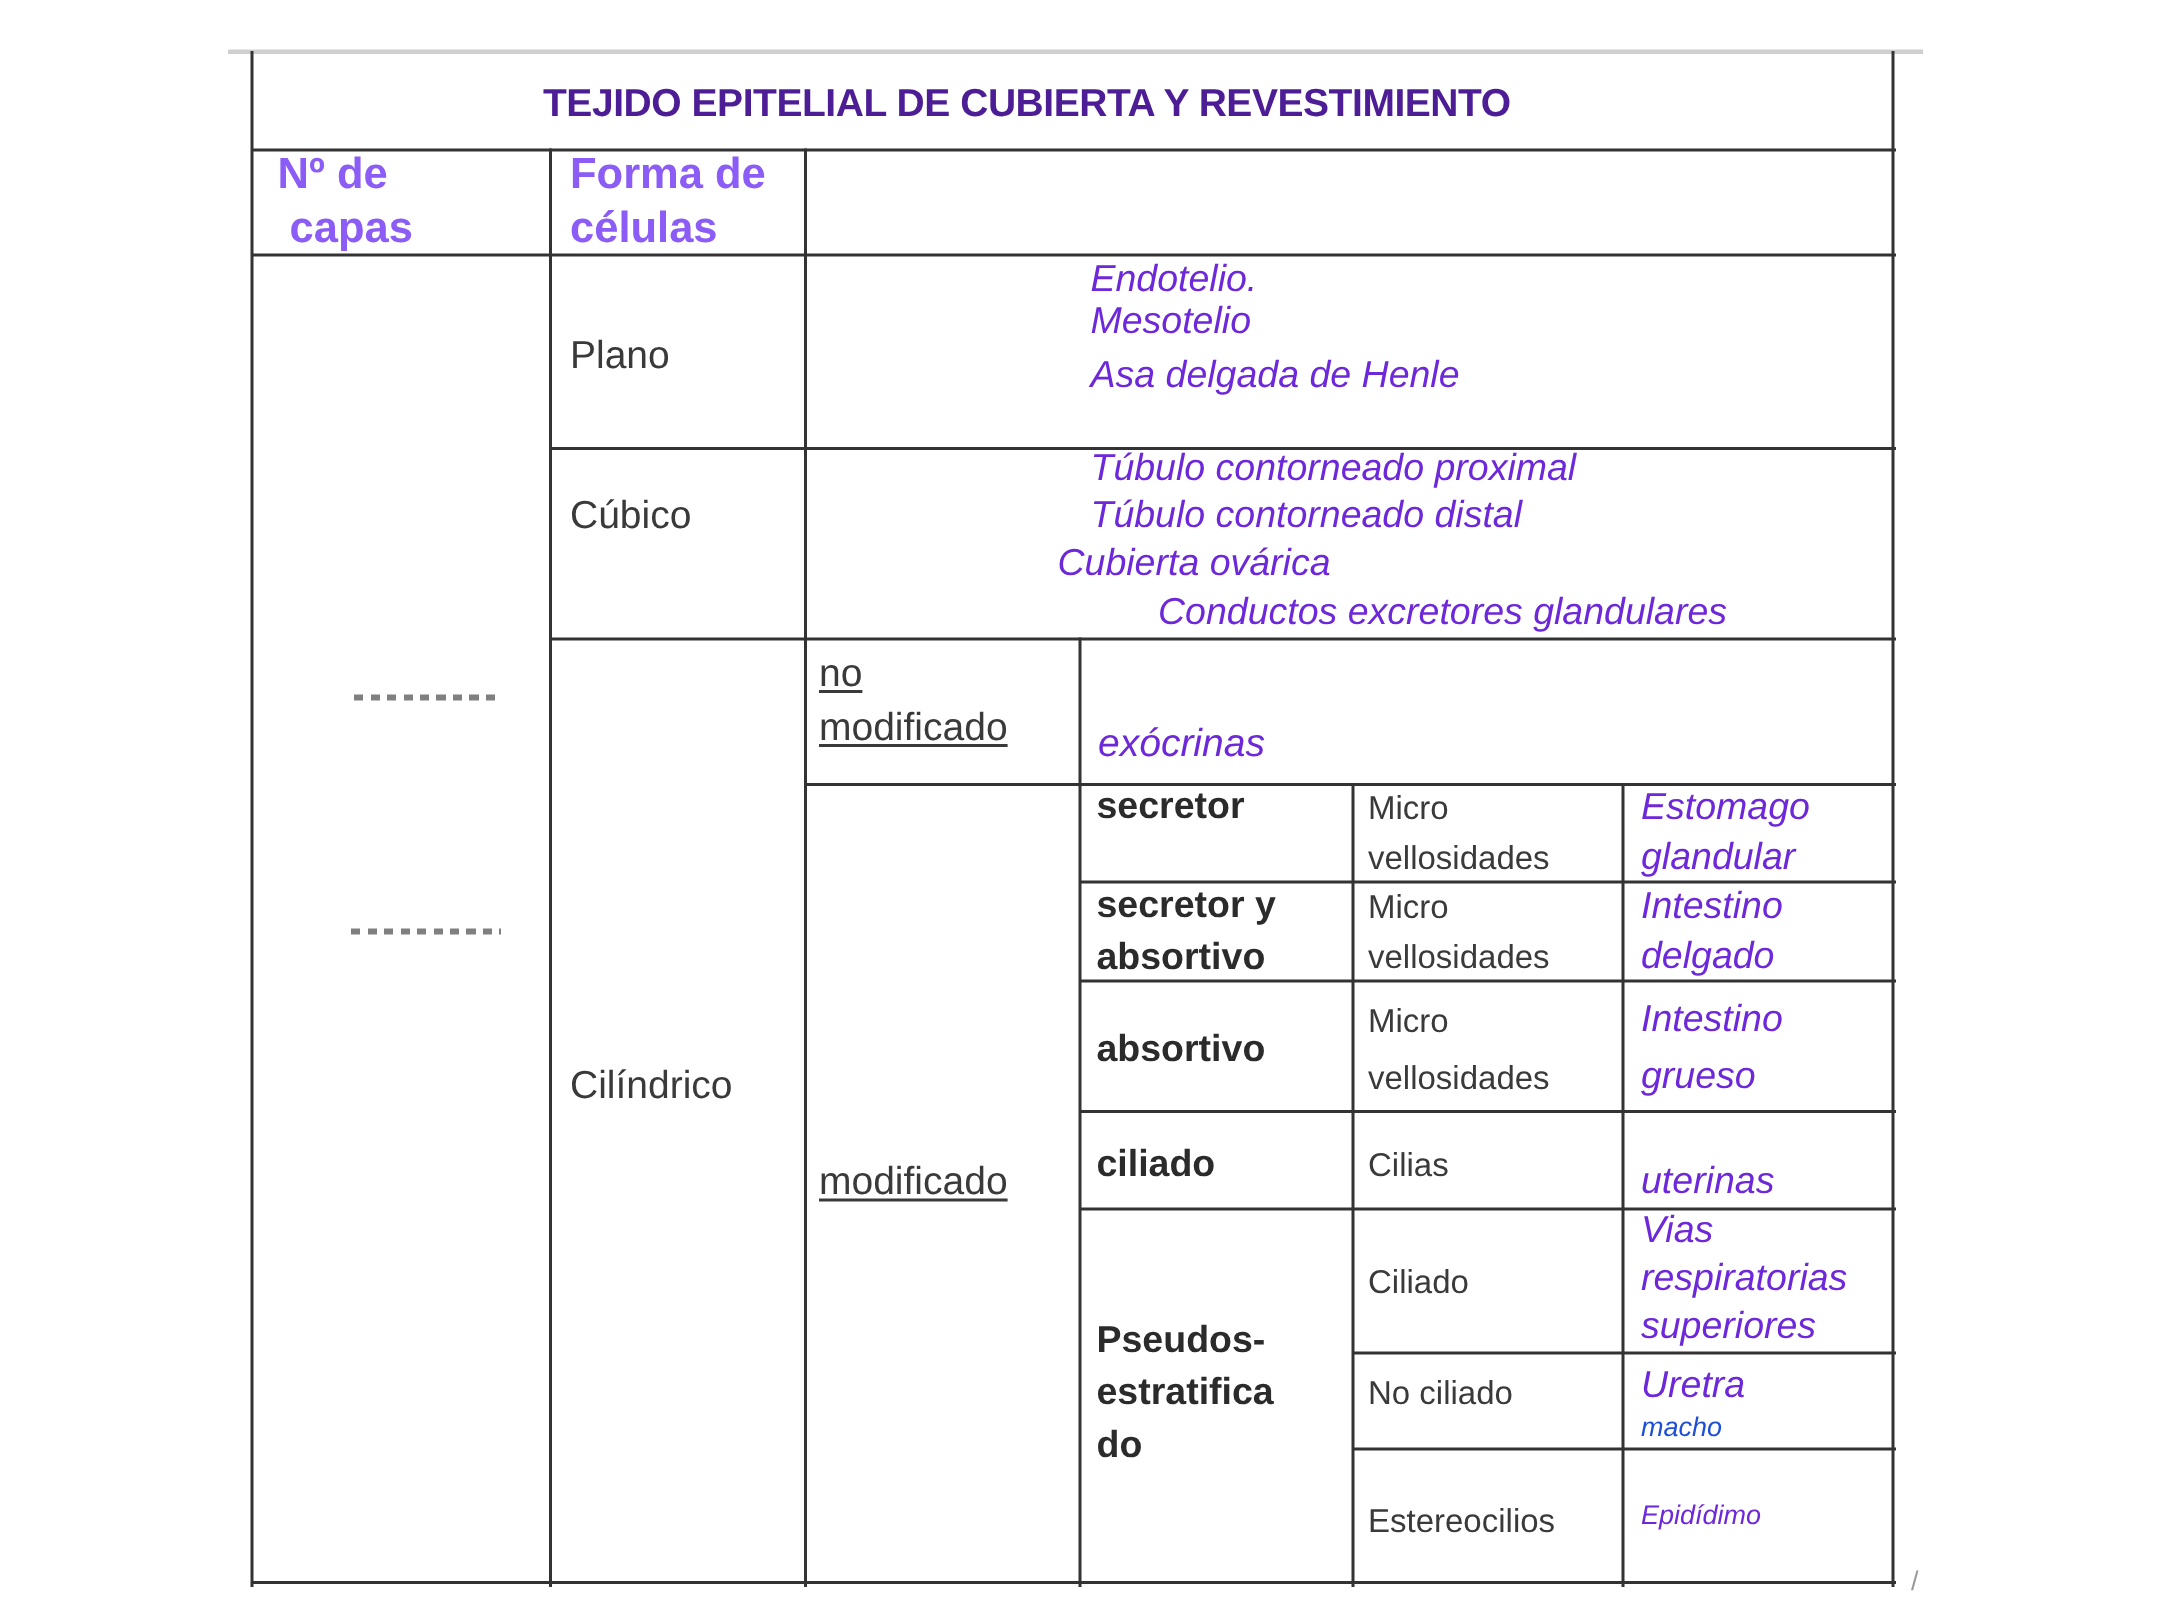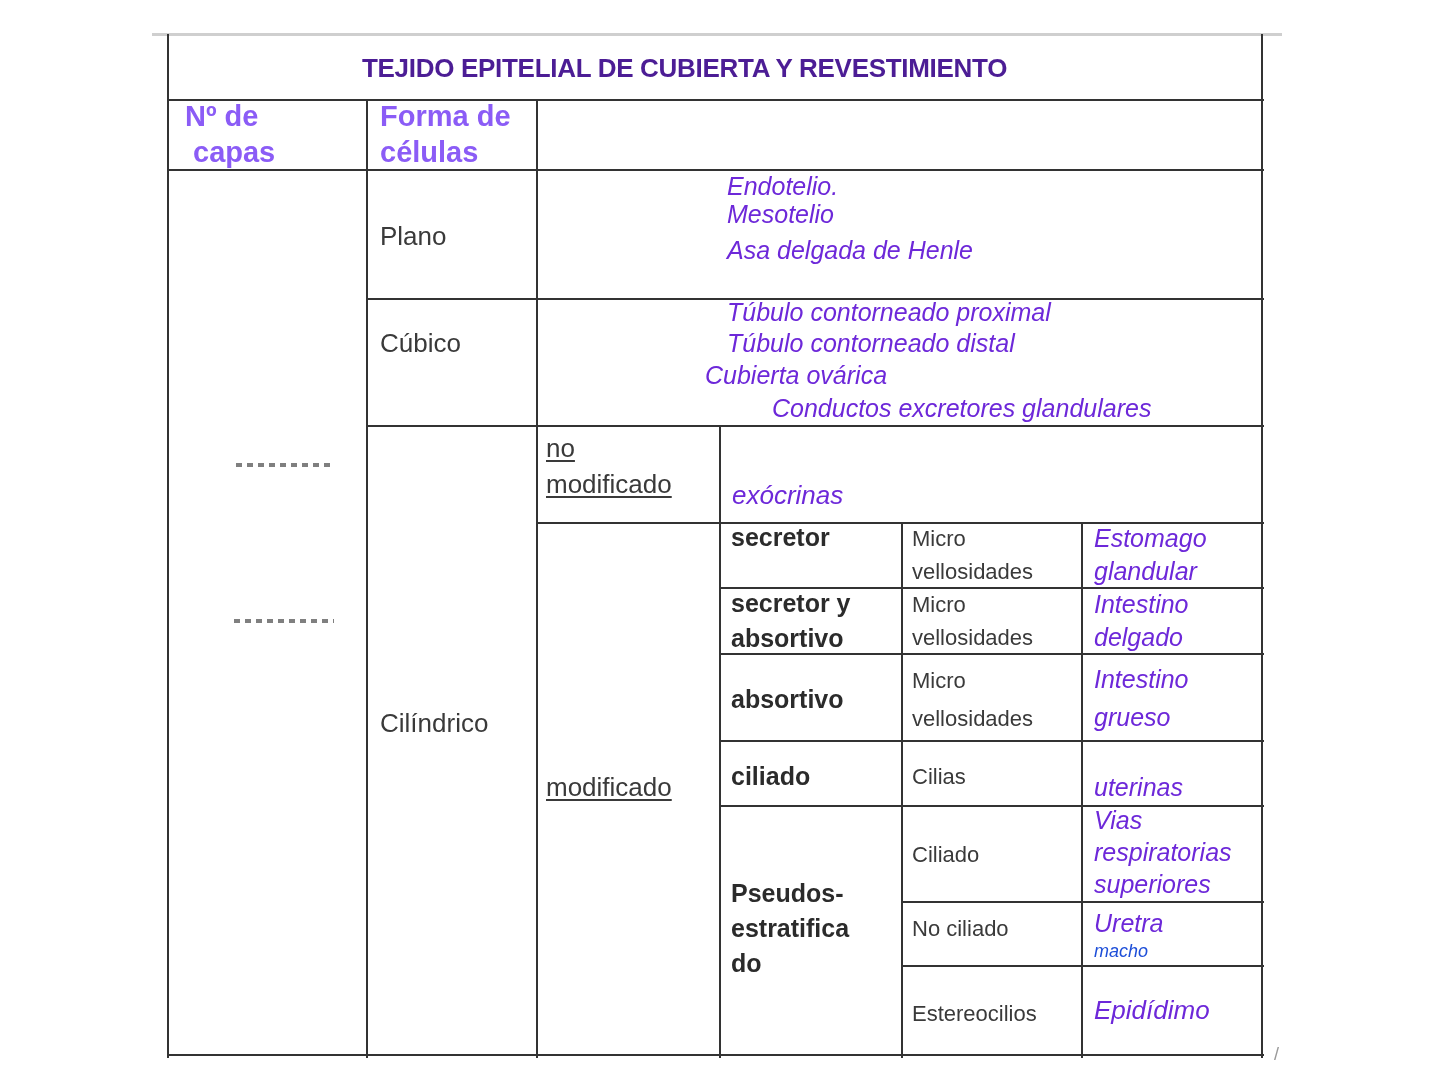--- a/index.html
+++ b/index.html
@@ -134,16 +134,16 @@
     <span>Vias</span><br>
     <span>respiratorias</span><br>
     <span>superiores</span>
   </div>
 
   <div class="txt small" style="left:912px;top:912px;">No ciliado</div>
   <div class="txt ital" style="left:1094px;top:908px;">Uretra</div>
   <div class="txt tiny" style="left:1094px;top:942px;">macho</div>
 
   <div class="txt small" style="left:912px;top:997px;">Estereocilios</div>
-  <div class="txt ital" style="left:1094px;top:995px;font-size:26px;">Epidídimo</div>
+  <div class="txt ital" style="left:1094px;top:995px;font-size:18px;">Epidídimo</div>
 
   <div class="tick" style="left:1274px;top:1044px;">/</div>
 </div>
 
 </body></html>

